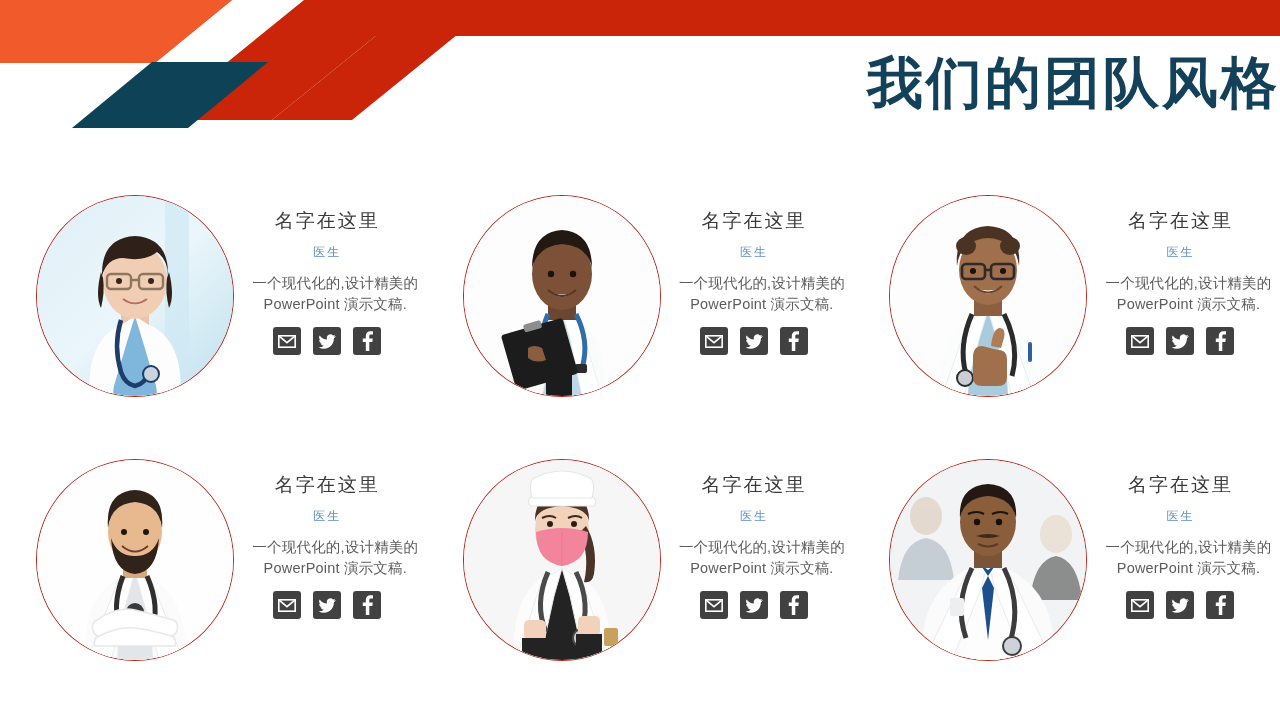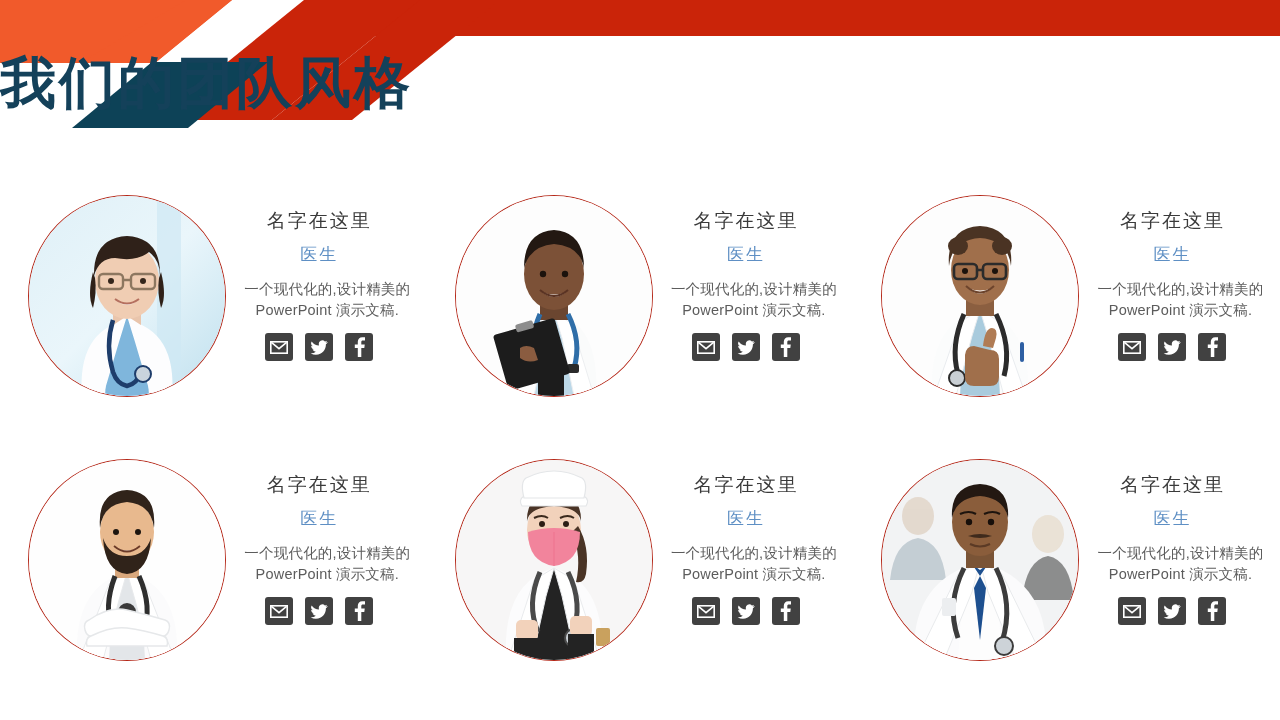--- a/index.html
+++ b/index.html
@@ -22,33 +22,33 @@
     width: 1280px; height: 140px;
     pointer-events: none;
   }
 
   
   #slide-title {
     position: absolute;
     left: 0;
     top: 52px;
     width: 1280px;
-    text-align: left;
+    text-align: right;
     font-size: 56px;
     font-weight: bold;
     letter-spacing: 3px;
     color: #14415a;
     line-height: 1.1;
     white-space: nowrap;
   }
 
   
   #team-grid {
     position: absolute;
-    left: 0;
+    left: 8px;
     top: 186px;
     width: 1068px;
     padding-left: 20px;
   }
   .team-row {
     display: flex;
     width: 1280px;
     height: 264px;
   }
   .team-card {
@@ -87,21 +87,21 @@
     box-sizing: border-box;
   }
   .person-name {
     font-size: 19px;
     color: #3a3a3a;
     letter-spacing: 2px;
     line-height: 1.2;
     margin: 0;
   }
   .person-role {
-    font-size: 17px;
+    font-size: 12px;
     color: #5e8fc4;
     letter-spacing: 2px;
     margin: 12px 0 0 0;
     line-height: 1.2;
   }
   .person-desc {
     font-size: 14.5px;
     color: #5c5c5c;
     line-height: 1.45;
     margin: 14px 0 0 16px;

